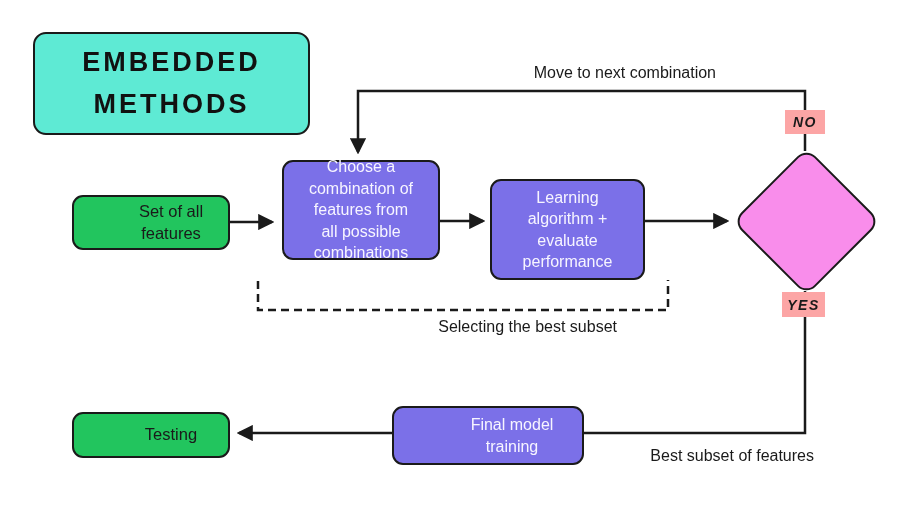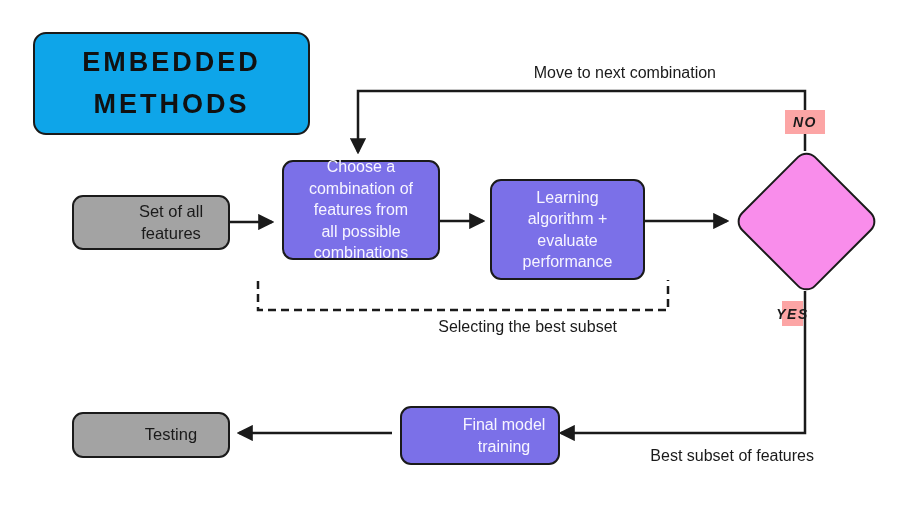--- a/index.html
+++ b/index.html
@@ -30,34 +30,34 @@
     align-items: center;
     justify-content: center;
     text-align: center;
     white-space: pre-line;
     z-index: 2;
     line-height: 1.32;
   }
   .title-box {
     left: 33px; top: 32px;
     width: 277px; height: 103px;
-    background: #0ea5e9;
+    background: #5eead4;
     border-radius: 13px;
     font-size: 27px;
     font-weight: bold;
     letter-spacing: 3px;
     color: #111111;
     line-height: 1.55;
   }
-  .orange { background: #a3a3a3; color: #1a1a1a; font-size: 16.5px; padding-left: 40px; }
+  .orange { background: #22c55e; color: #1a1a1a; font-size: 16.5px; padding-left: 40px; }
   .purple { background: #7b70e8; color: #f7f5ff; font-size: 16px; }
   .set-box   { left: 72px;  top: 195px; width: 158px; height: 55px; }
   .choose-box{ left: 282px; top: 160px; width: 158px; height: 100px; line-height: 1.34; }
   .learn-box { left: 490px; top: 169px; width: 155px; height: 101px; margin-top: 10px; }
-  .final-box { left: 400px; top: 406px; width: 160px; height: 59px; padding-left: 48px; }
+  .final-box { left: 392px; top: 406px; width: 192px; height: 59px; padding-left: 48px; }
   .test-box  { left: 72px;  top: 412px; width: 158px; height: 46px; }
   .diamond-shape {
     position: absolute;
     left: 753.5px; top: 168.5px;
     width: 105px; height: 105px;
     background: #f98deb;
     border: 2.5px solid #1a1a1a;
     border-radius: 13px;
     transform: rotate(45deg);
     box-sizing: border-box;
@@ -84,21 +84,21 @@
     font-size: 14px;
     font-weight: bold;
     letter-spacing: 1.5px;
     display: flex;
     align-items: center;
     justify-content: center;
     z-index: 3;
     font-style: italic;
   }
   .tag-no  { left: 785px; top: 110px; width: 40px; height: 24px; }
-  .tag-yes { left: 782px; top: 301px; width: 21px; height: 25px; }
+  .tag-yes { left: 782px; top: 292px; width: 43px; height: 25px; }
   .float-text {
     position: absolute;
     font-size: 16px;
     color: #1a1a1a;
     text-align: right;
     z-index: 2;
     white-space: nowrap;
   }
   .move-text      { left: 416px; top: 64px;  width: 300px; }
   .selecting-text { left: 317px; top: 318px; width: 300px; }

